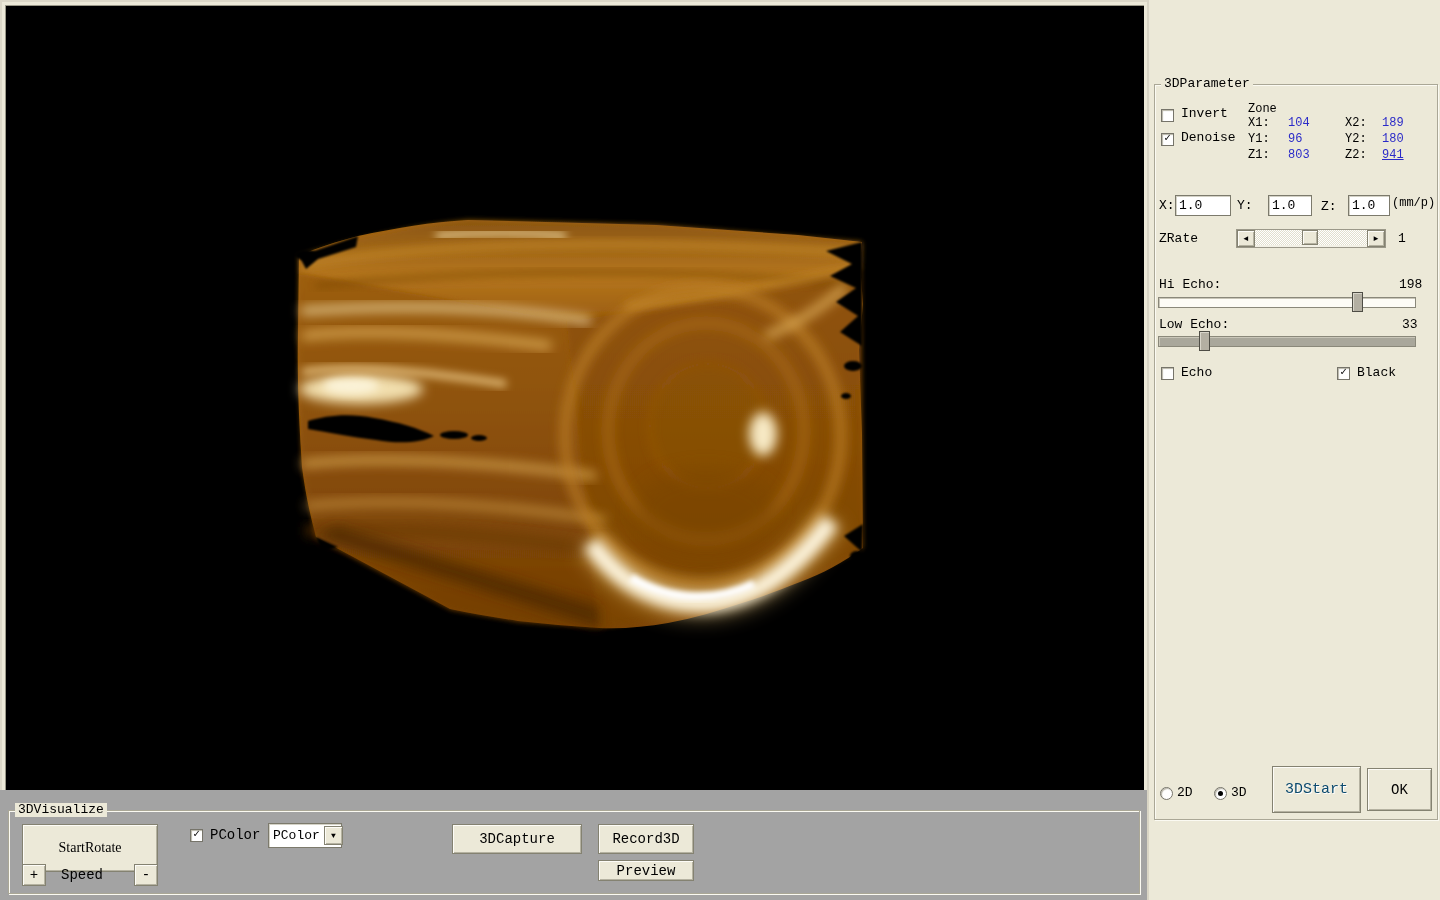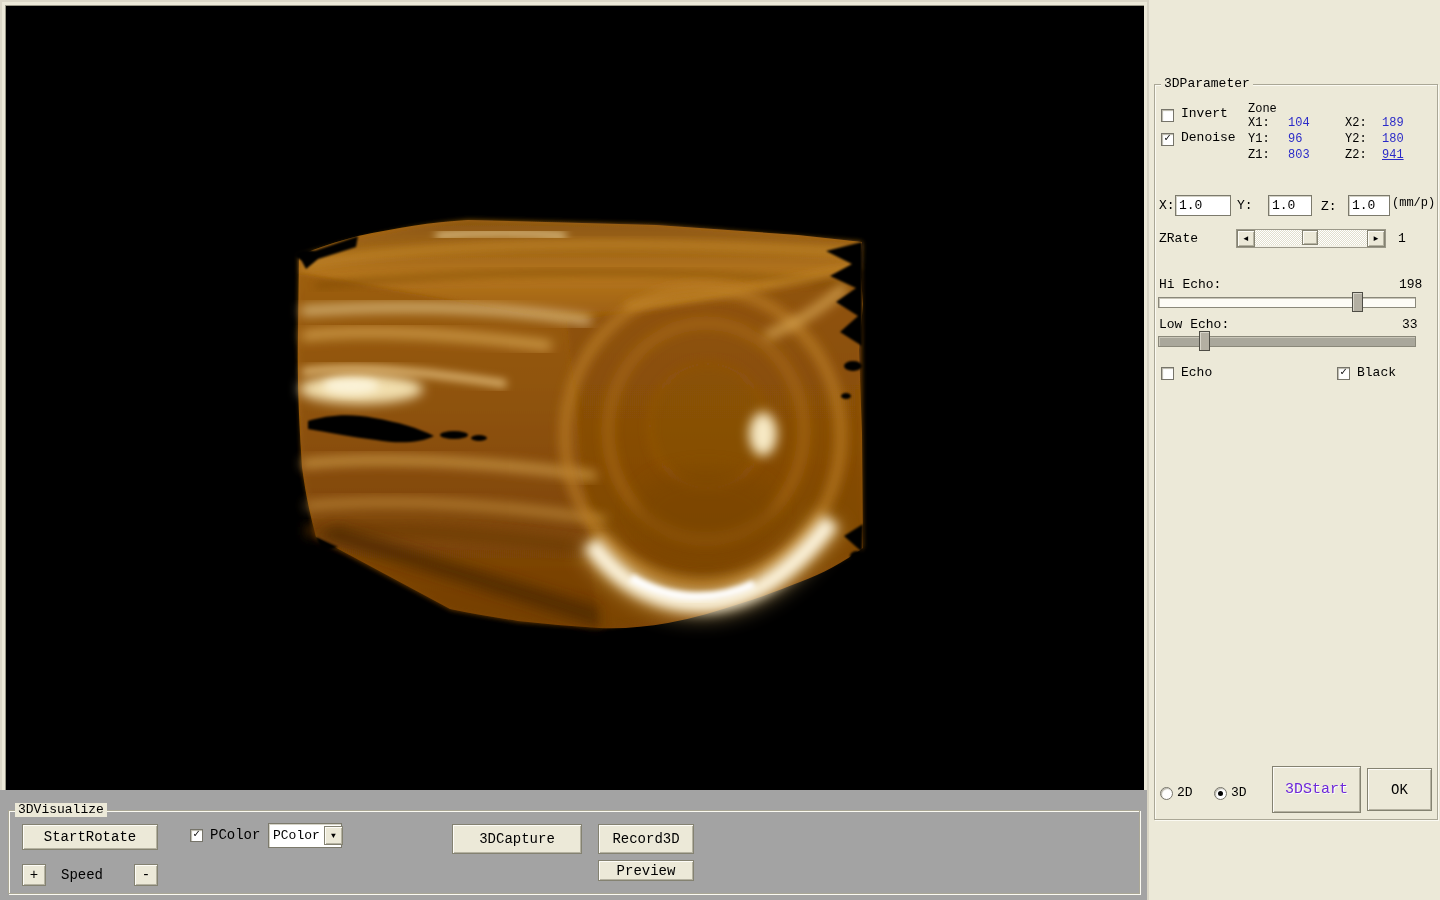--- a/index.html
+++ b/index.html
@@ -10,21 +10,21 @@
     font-size:13px;color:#000;
     box-shadow:inset 0 0 0 2px #dcd8c8;
   }
   
   .btn{
     position:absolute;background:#ece9d8;border:1px solid #848271;
     box-shadow:inset 1px 1px 0 #fdfcf7, inset -1px -1px 0 #b5b2a1;
     display:flex;align-items:center;justify-content:center;
     font-family:inherit;font-size:14px;color:#000;cursor:pointer;
   }
-  .btn.disabled{color:#6d28d9;text-shadow:1px 1px 0 #fff;cursor:default;}
+  .btn.disabled{color:#0c4a6e;text-shadow:1px 1px 0 #fff;cursor:default;}
   .group{
     position:absolute;border:1px solid #aaa796;
     box-shadow:inset 1px 1px 0 #fbfaf2, 1px 1px 0 #fbfaf2;
   }
   .legend{
     position:absolute;top:-8px;left:6px;background:#ece9d8;
     padding:0 3px;font-size:13px;line-height:14px;
   }
   .lbl{position:absolute;white-space:nowrap;}
   .val-blue{color:#2a2ac8;}
@@ -269,21 +269,21 @@
 
     <button class="btn disabled" style="left:117px;top:681px;width:89px;height:47px;font-size:15px;">3DStart</button>
     <button class="btn" style="left:212px;top:683px;width:65px;height:43px;">OK</button>
   </div>
 </div>
 
 <div id="bottom-panel">
   <div class="group" style="left:8px;top:20px;width:1130px;height:82px;">
     <span class="legend">3DVisualize</span>
 
-    <button class="btn" style="left:13px;top:13px;width:136px;height:26px;">StartRotate</button>
+    <button class="btn" style="left:13px;top:13px;width:136px;height:48px;font-family:Liberation Serif, serif;">StartRotate</button>
 
     <button class="btn" style="left:13px;top:53px;width:24px;height:22px;">+</button>
     <span class="lbl" style="left:52px;top:56px;font-size:14px;">Speed</span>
     <button class="btn" style="left:125px;top:53px;width:24px;height:22px;">-</button>
 
     <span class="cb on" style="left:181px;top:18px;"><span>✓</span></span>
     <span class="lbl" style="left:201px;top:16px;font-size:14px;">PColor</span>
 
     <div class="combo" style="left:259px;top:12px;width:72px;height:23px;">
       <span class="txt">PColor</span>

